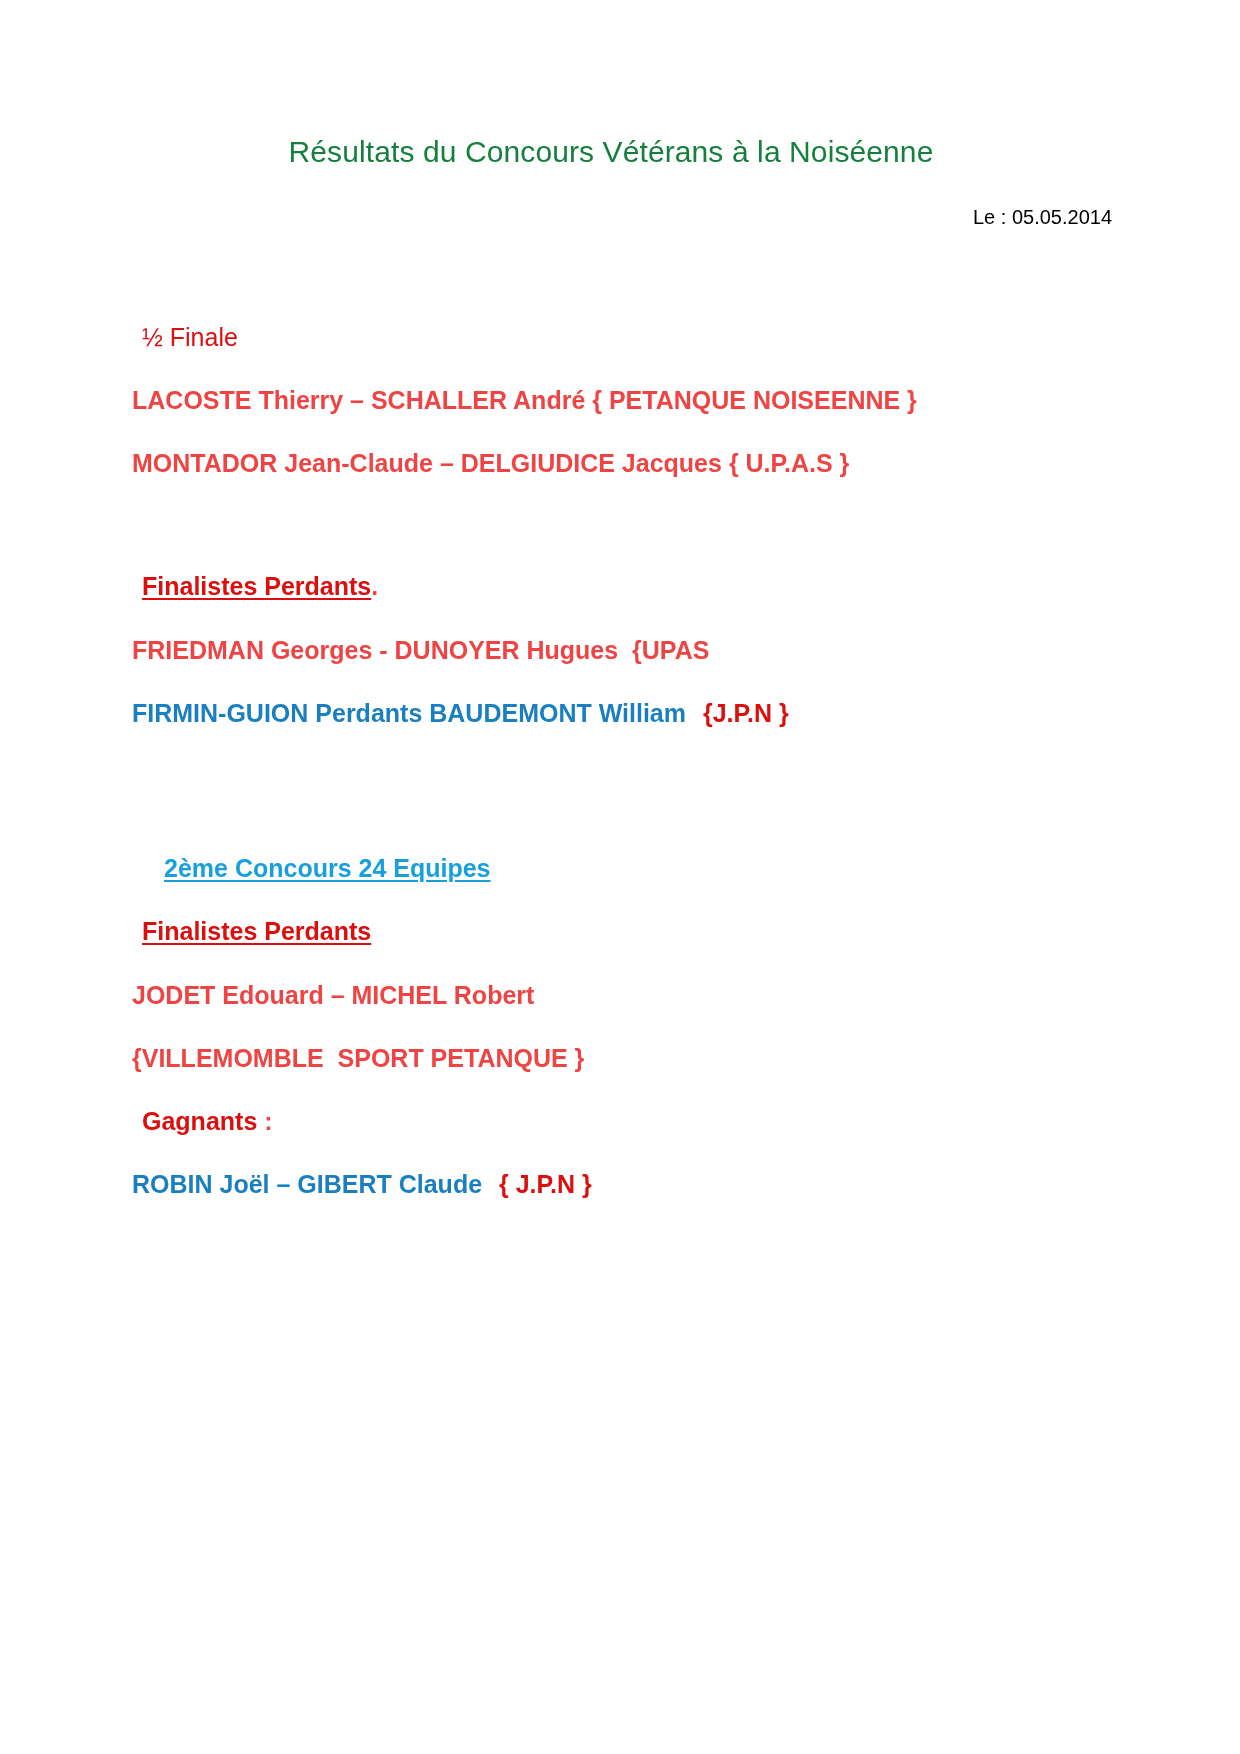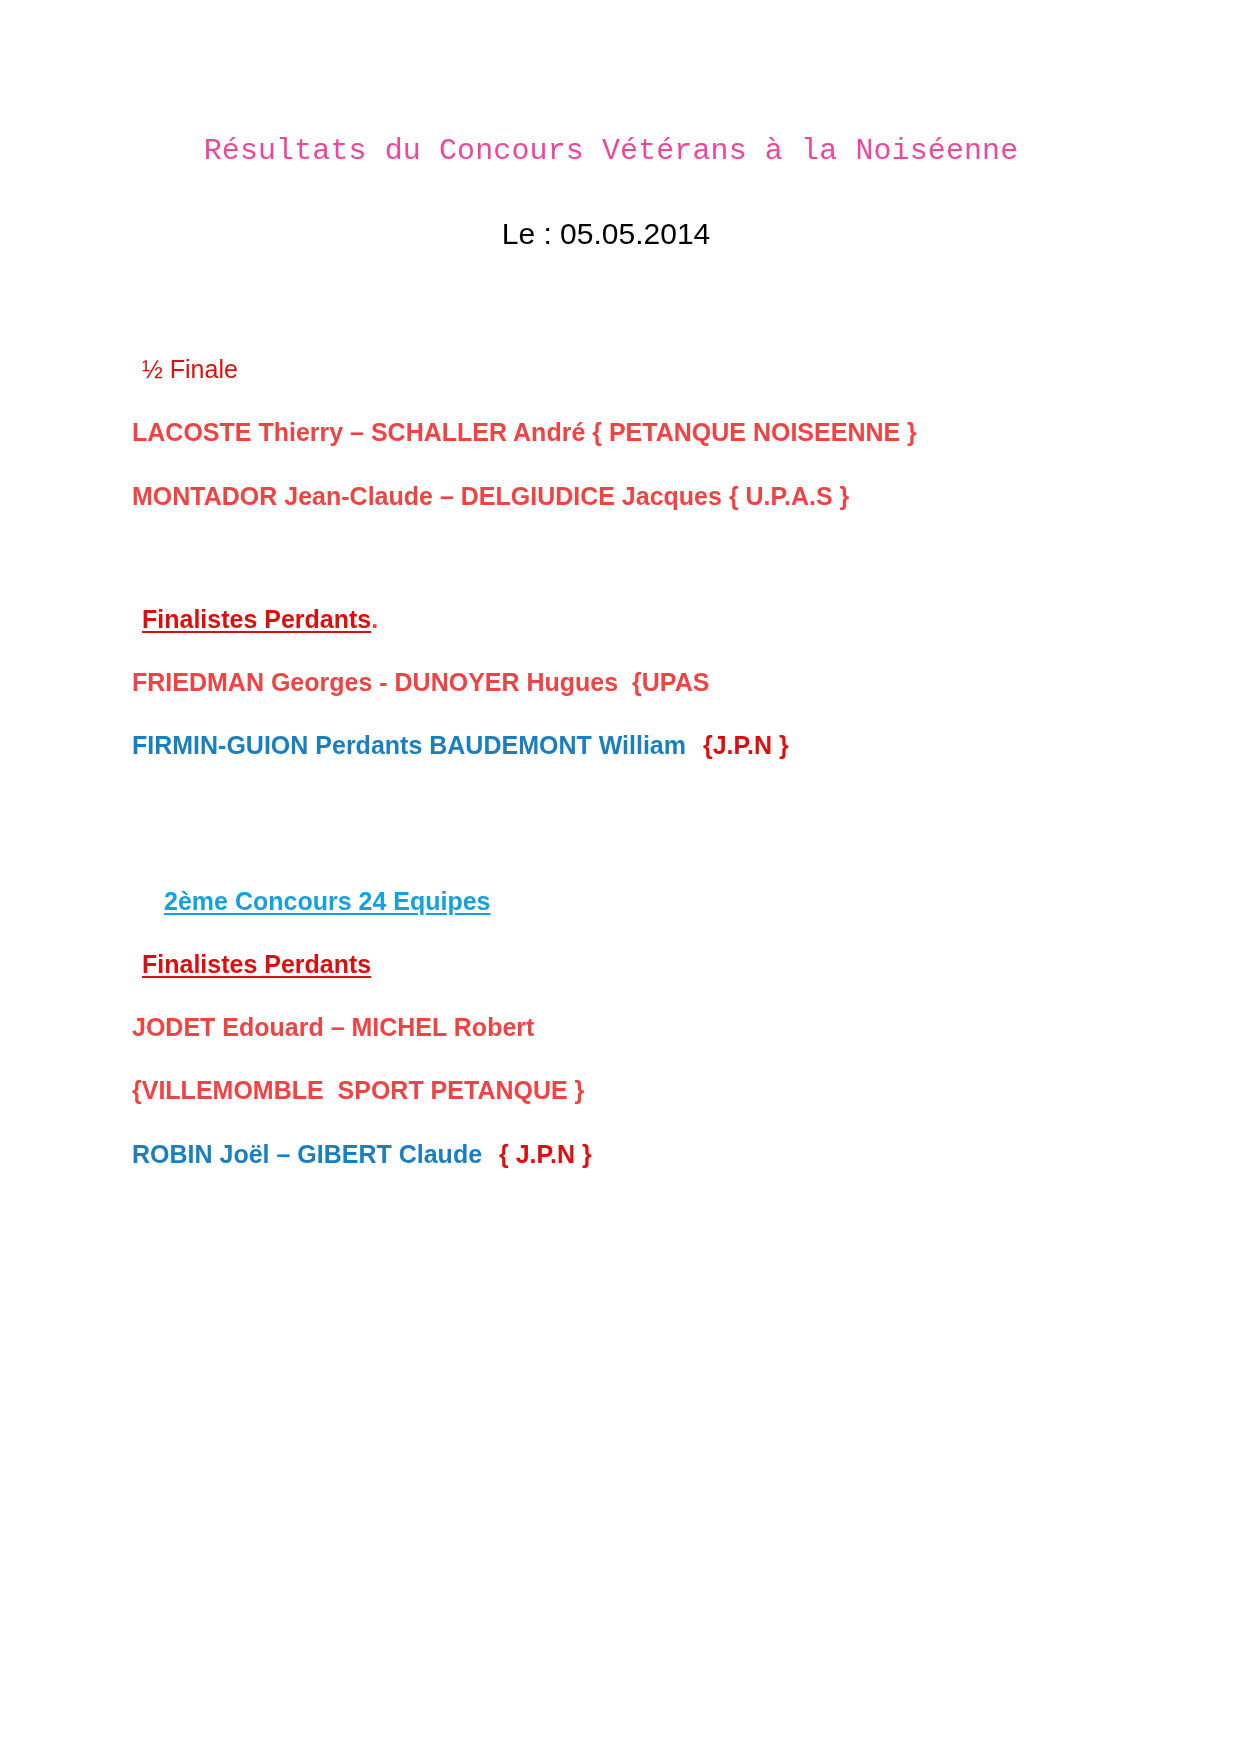--- a/index.html
+++ b/index.html
@@ -23,34 +23,33 @@
     position: absolute;
     left: 132px;
     top: 0;
     width: 980px;
   }
   
   .doc-title {
     text-align: center;
     font-size: 30px;
     font-weight: 400;
-    color: #ec4899;
+    color: #15803d;
     letter-spacing: 0.1px;
     margin: 0;
     padding-top: 133px;
     line-height: 1.25;
     margin-left: -22px;
-    font-family: Liberation Mono, monospace;
   }
   .doc-date {
-    text-align: center;
-    font-size: 30px;
+    text-align: right;
+    font-size: 20px;
     font-weight: 400;
     color: #000000;
-    margin: 10px;
+    margin: 0;
     padding-top: 34px;
     line-height: 1.25;
     margin-left: -22px;
   }
 
   
   .line {
     font-size: 25px;
     line-height: 1.25;
     margin: 0;
@@ -105,17 +104,18 @@
 
     <div class="spacer-lg"></div>
 
     <div class="line bold blue-bright uline body-line">2ème Concours 24 Equipes</div>
 
     <div class="line bold red uline body-line">Finalistes Perdants</div>
 
     <div class="line bold black body-line">JODET Edouard – MICHEL Robert</div>
     <div class="line bold black body-line">{VILLEMOMBLE  SPORT PETANQUE }</div>
 
+    <div class="line bold body-line"><span class="red">Gagnants</span><span class="black"> :</span></div>
 
     <div class="line bold body-line"><span class="blue-mid">ROBIN Joël – GIBERT Claude </span><span class="red">{ J.P.N }</span></div>
 
   </div>
 </div>
 
 </body></html>

